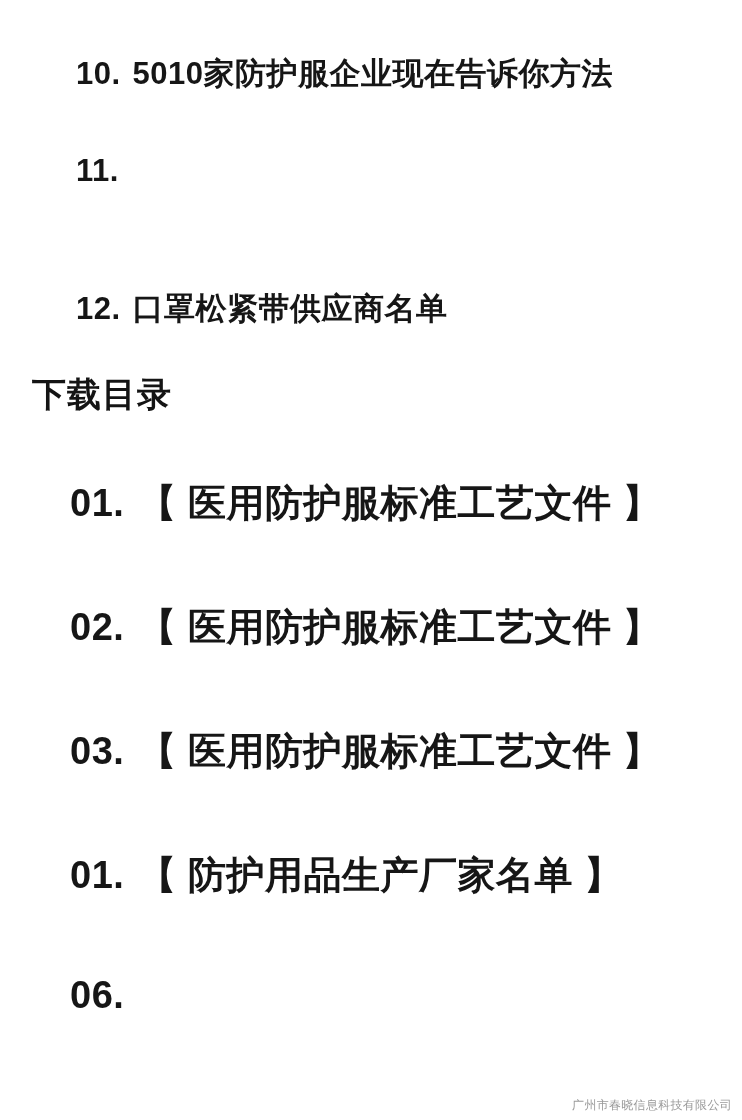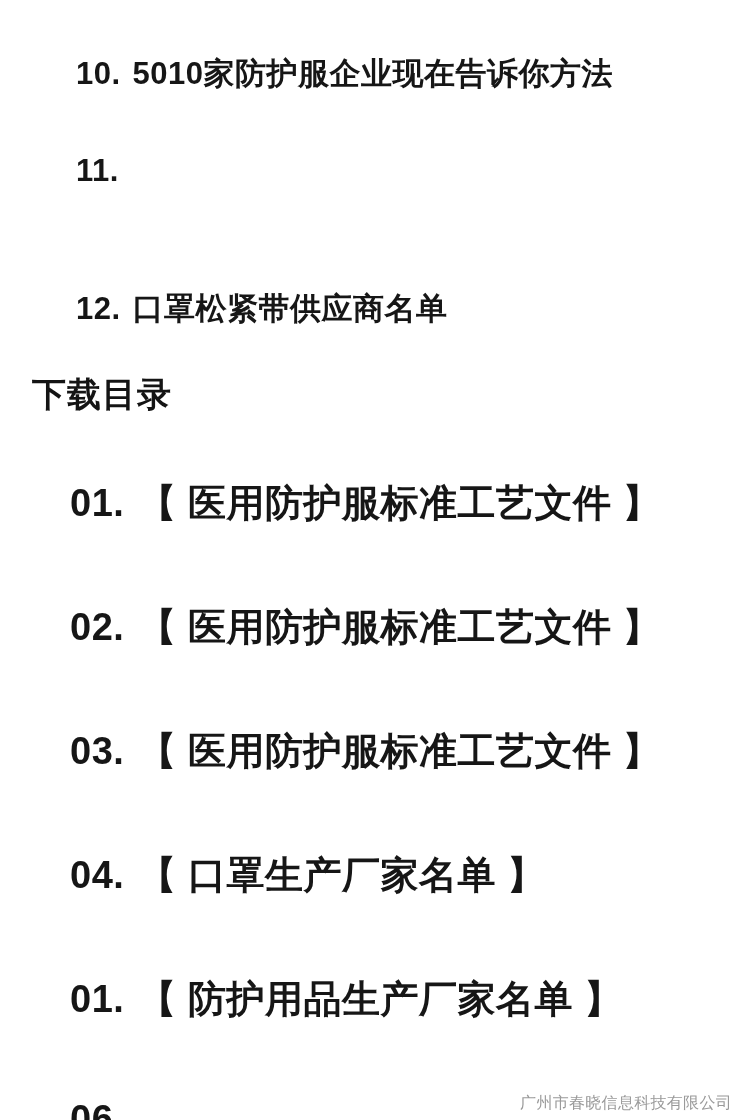--- a/index.html
+++ b/index.html
@@ -86,21 +86,21 @@
   }
   .dl-item .txt {
     flex: 0 1 auto;
   }
 
   
   .footer {
     position: absolute;
     right: 10px;
     bottom: 6px;
-    font-size: 16px;
+    font-size: 12px;
     color: #9a9a9a;
     letter-spacing: 0.3px;
     font-weight: 400;
   }
 </style>
 </head>
 <body>
 
 <div class="page">
 
@@ -127,24 +127,20 @@
     </div>
     <div class="dl-item">
       <span class="num">02.</span>
       <span class="txt">【 医用防护服标准工艺文件 】</span>
     </div>
     <div class="dl-item">
       <span class="num">03.</span>
       <span class="txt">【 医用防护服标准工艺文件 】</span>
     </div>
     <div class="dl-item">
-      <span class="num">04.</span>
-      <span class="txt">【 口罩生产厂家名单 】</span>
-    </div>
-    <div class="dl-item">
       <span class="num">01.</span>
       <span class="txt">【 防护用品生产厂家名单 】</span>
     </div>
     <div class="dl-item">
       <span class="num">06.</span>
     </div>
   </div>
 
   <div class="footer">广州市春晓信息科技有限公司</div>
 

